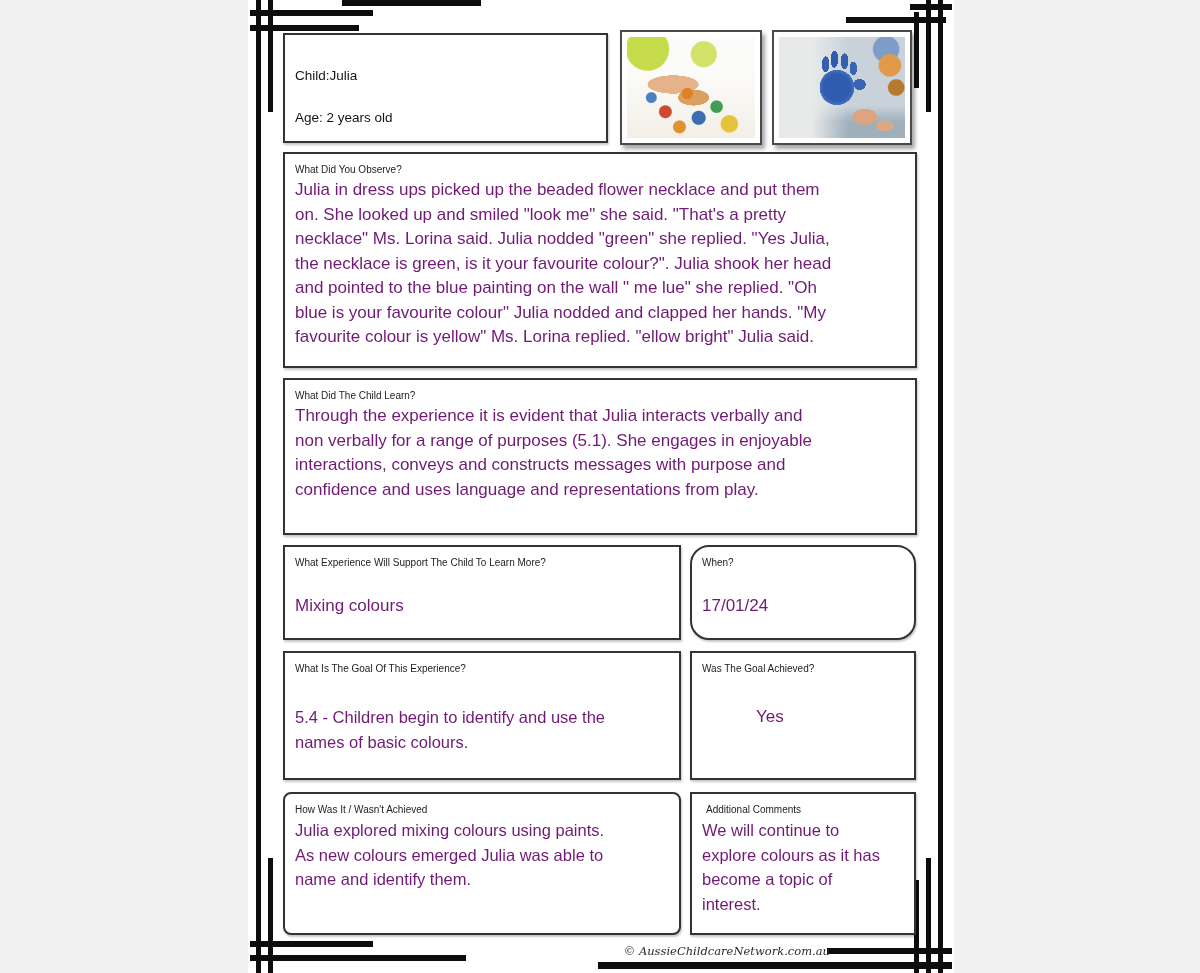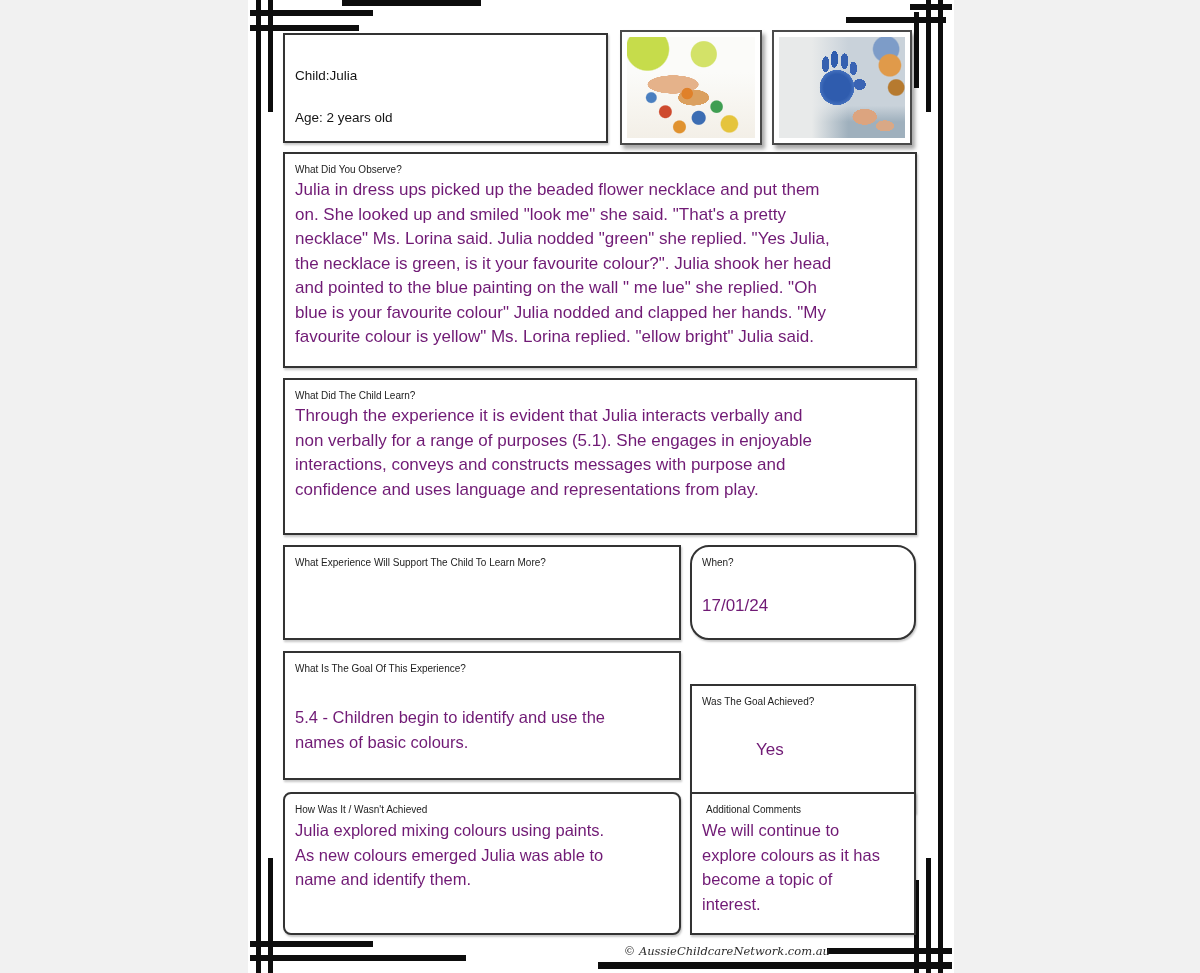--- a/index.html
+++ b/index.html
@@ -104,32 +104,33 @@
   <div class="box" style="left:283px;top:378px;width:634px;height:157px;">
     <div class="label">What Did The Child Learn?</div>
     <div class="value">Through the experience it is evident that Julia interacts verbally and
 non verbally for a range of purposes (5.1). She engages in enjoyable
 interactions, conveys and constructs messages with purpose and
 confidence and uses language and representations from play.</div>
   </div>
 
   <div class="box" style="left:283px;top:545px;width:398px;height:95px;">
     <div class="label">What Experience Will Support The Child To Learn More?</div>
+    <div class="value" style="margin-top:23px;">Mixing colours</div>
   </div>
   <div class="box" style="left:690px;top:545px;width:226px;height:95px;border-radius:19px;">
     <div class="label">When?</div>
     <div class="value" style="margin-top:23px;">17/01/24</div>
   </div>
 
   <div class="box" style="left:283px;top:651px;width:398px;height:129px;">
     <div class="label">What Is The Goal Of This Experience?</div>
     <div class="value" style="margin-top:28px;font-size:16.5px;">5.4 - Children begin to identify and use the
 names of basic colours.</div>
   </div>
-  <div class="box" style="left:690px;top:651px;width:226px;height:129px;margin-top:33px;">
+  <div class="box" style="left:690px;top:651px;width:226px;height:129px;">
     <div class="label">Was The Goal Achieved?</div>
     <div class="value" style="margin-top:28px;padding-left:64px;">Yes</div>
   </div>
 
   <div class="box" style="left:283px;top:792px;width:398px;height:143px;border-radius:8px;">
     <div class="label">How Was It / Wasn't Achieved</div>
     <div class="value" style="font-size:16.5px;">Julia explored mixing colours using paints.
 As new colours emerged Julia was able to
 name and identify them.</div>
   </div>

